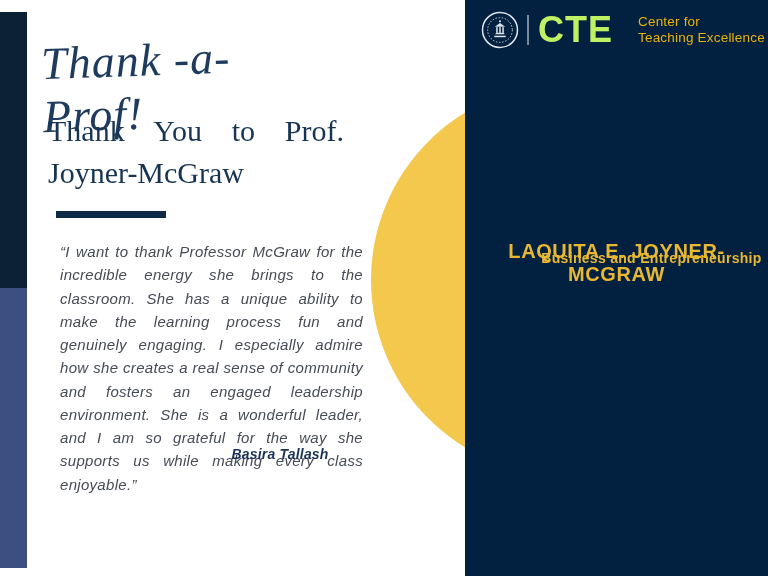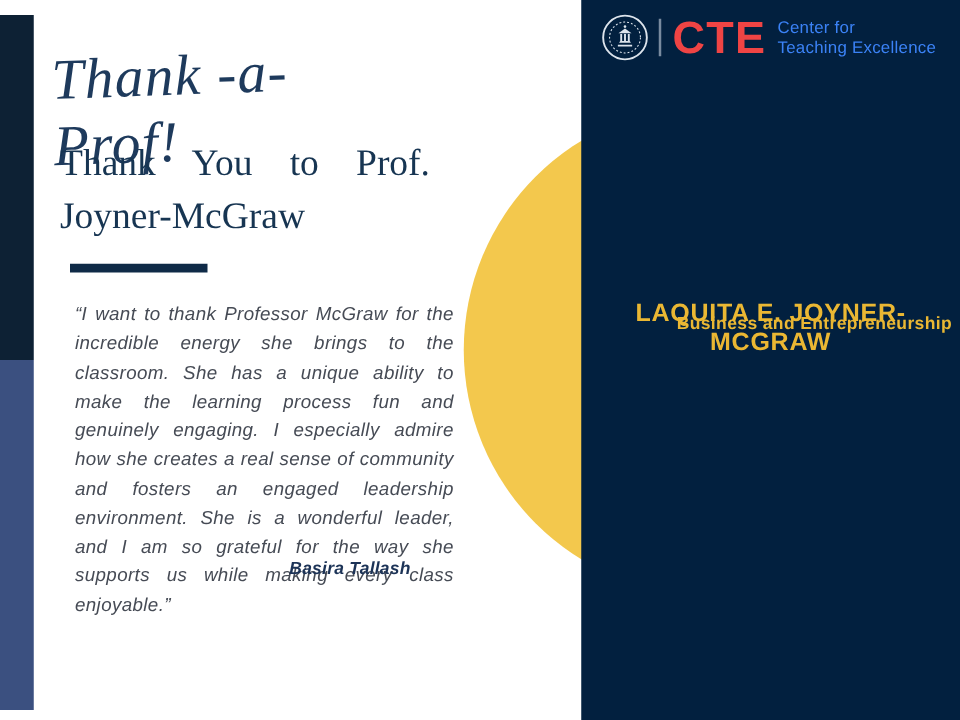--- a/index.html
+++ b/index.html
@@ -11,22 +11,22 @@
   .bar-top{position:absolute;left:0;top:12px;width:27px;height:276px;background:#0d2134;}
   .bar-bottom{position:absolute;left:0;top:288px;width:27px;height:280px;background:#3b5080;}
   
   .yellow-circle{position:absolute;left:371px;top:84px;width:392px;height:392px;border-radius:50%;background:#f3c84d;z-index:1;}
   
   .panel{position:absolute;left:465px;top:0;width:303px;height:576px;background:#02203f;z-index:2;}
   
   .logo-row{position:absolute;left:16px;top:11px;display:flex;align-items:center;}
   .seal{width:38px;height:38px;flex:0 0 auto;}
   .logo-sep{width:2px;height:30px;background:rgba(220,228,238,0.55);margin:0 9px 0 8px;}
-  .logo-abbr{color:#ef4444;font-size:36px;font-weight:bold;letter-spacing:1px;line-height:1;}
-  .logo-org{color:#3b82f6;font-size:13.5px;line-height:1.16;margin-left:9px;letter-spacing:0.2px;}
+  .logo-abbr{color:#bef264;font-size:36px;font-weight:bold;letter-spacing:1px;line-height:1;}
+  .logo-org{color:#eab308;font-size:13.5px;line-height:1.16;margin-left:25px;letter-spacing:0.2px;}
   
   .prof-name{position:absolute;left:0;top:216px;width:100%;text-align:center;color:#eab733;
     font-size:20px;font-weight:bold;letter-spacing:0.6px;margin-top:24px;}
   .prof-dept{position:absolute;left:0;top:250px;width:100%;text-align:center;color:#eab733;
     font-size:14px;font-weight:600;letter-spacing:0.3px;padding-left:35px;}
   
   .script-title{
     position:absolute;left:42px;top:32px;width:300px;
     font-family:"Liberation Serif",serif;font-style:italic;font-weight:400;
     font-size:46px;color:#1e3a5c;transform:rotate(-2deg);letter-spacing:1px;

